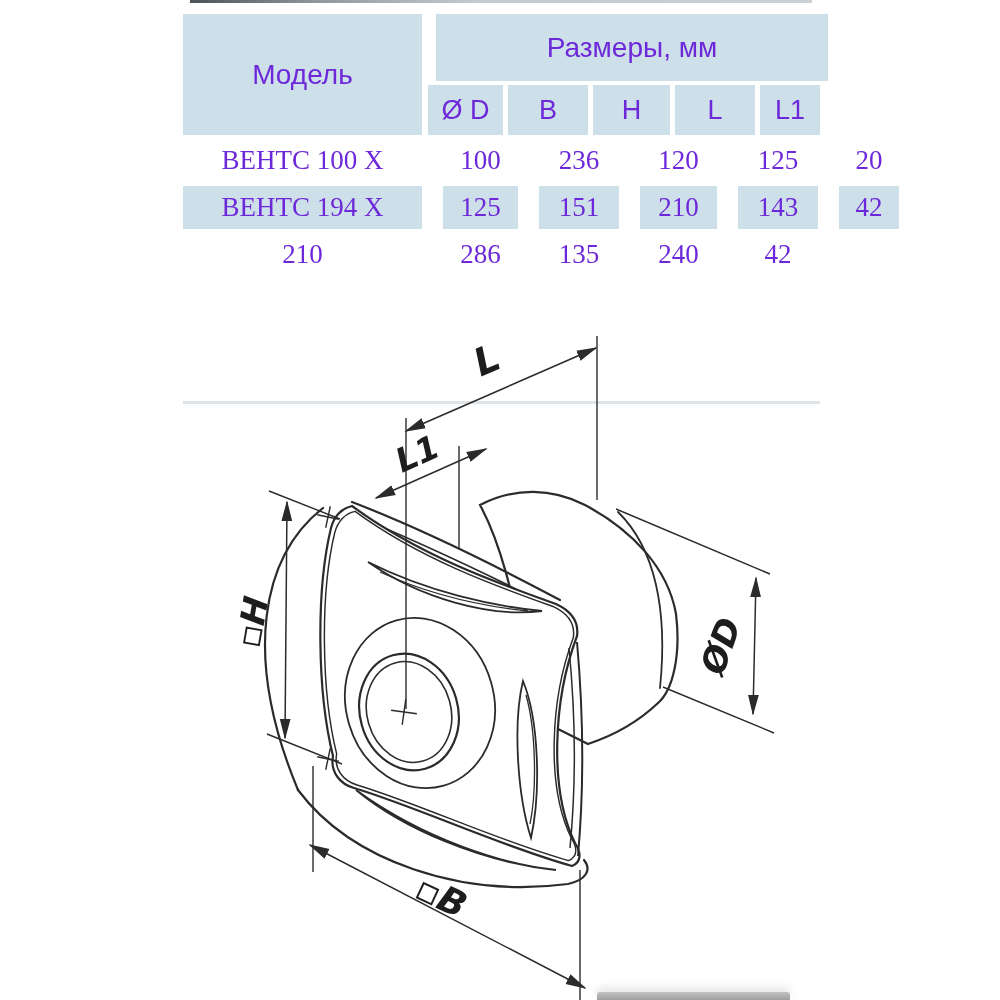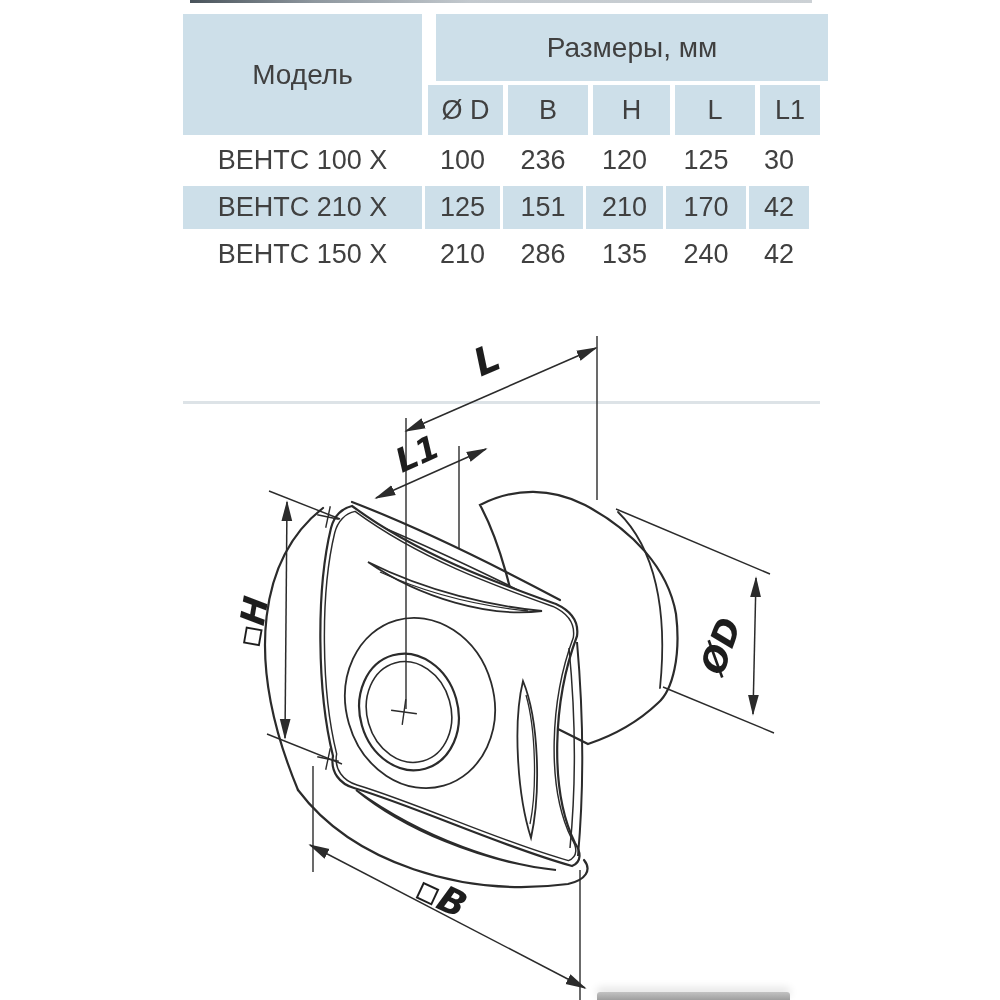--- a/index.html
+++ b/index.html
@@ -7,21 +7,21 @@
     width:1000px;height:1000px;position:relative;overflow:hidden;
     background:#ffffff;
     font-family:"Liberation Sans", sans-serif;
   }
   
   .top-strip{
     position:absolute;left:190px;top:0;width:622px;height:3px;
     background:linear-gradient(to right,#49535b 0%,#8e979e 20%,#c3c9ce 45%,#ccd1d5 100%);
   }
   
-  .tbl{position:absolute;left:183px;top:14px;width:637px;color:#404040;}
+  .tbl{position:absolute;left:183px;top:14px;width:637px;color:#6d28d9;}
   .cellbg{background:#cddfe9;}
   .tbl-head{position:relative;height:121px;}
   .cell-model{
     position:absolute;left:0;top:0;width:239px;height:121px;
     display:flex;align-items:center;justify-content:center;
     font-size:28px;
   }
   .cell-dims{
     position:absolute;left:245px;top:0;width:392px;height:67px;
     display:flex;align-items:center;justify-content:center;
@@ -30,21 +30,21 @@
   }
   .subrow{
     position:absolute;left:245px;top:71px;width:392px;height:50px;
     display:grid;grid-template-columns:75px 80px 77px 80px 60px;column-gap:5px;
   }
   .subrow > div{
     display:flex;align-items:center;justify-content:center;font-size:27px;
   }
   .trow{
     margin-top:4px;height:43px;
-    display:grid;grid-template-columns:239px 75px 80px 77px 80px 60px;column-gap:3px;
+    display:grid;grid-template-columns:239px 75px 80px 77px 80px 60px;column-gap:21px;font-family:Liberation Serif, serif;
   }
   .trow > div{
     display:flex;align-items:center;justify-content:center;font-size:27px;
   }
   .tbl-bottom{
     position:absolute;left:0;top:262px;width:637px;height:3px;background:#dde3e7;
   }
   .tbl-wrap-rows{position:relative;}
   
   .drawing{position:absolute;left:0;top:0;width:1000px;height:1000px;}
@@ -82,32 +82,31 @@
     </div>
   </div>
 
   <div class="tbl-wrap-rows">
     <div class="trow">
       <div>ВЕНТС 100 Х</div>
       <div>100</div>
       <div>236</div>
       <div>120</div>
       <div>125</div>
-      <div>30</div>
+      <div>20</div>
     </div>
     <div class="trow">
-      <div class="cellbg">ВЕНТС 210 Х</div>
+      <div class="cellbg">ВЕНТС 194 Х</div>
       <div class="cellbg">125</div>
       <div class="cellbg">151</div>
       <div class="cellbg">210</div>
-      <div class="cellbg">170</div>
+      <div class="cellbg">143</div>
       <div class="cellbg">42</div>
     </div>
     <div class="trow">
-      <div>ВЕНТС 150 Х</div>
       <div>210</div>
       <div>286</div>
       <div>135</div>
       <div>240</div>
       <div>42</div>
     </div>
     <div class="tbl-bottom"></div>
   </div>
 </div>
 

